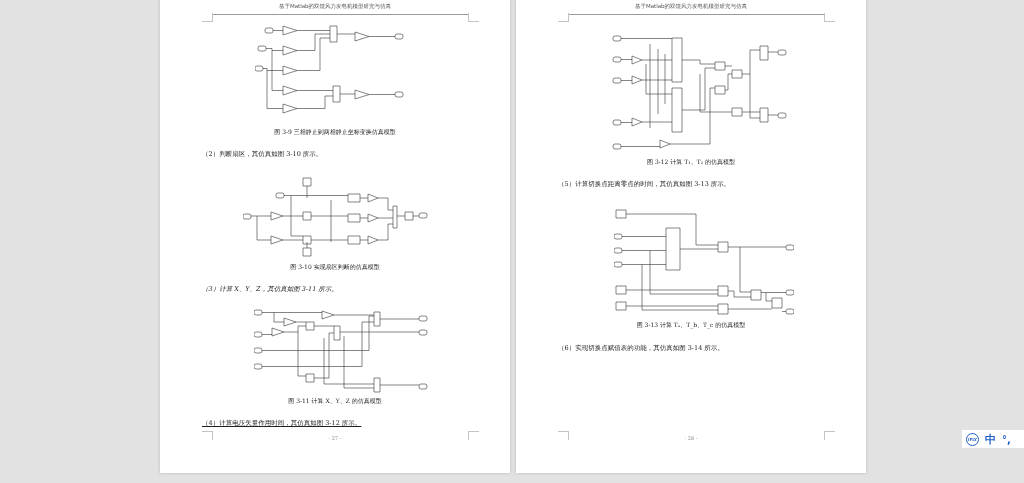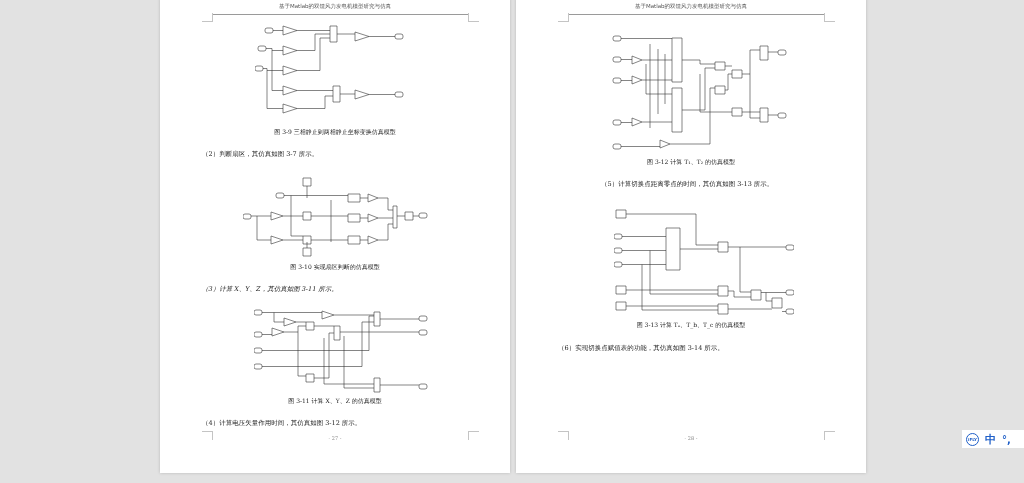--- a/index.html
+++ b/index.html
@@ -80,21 +80,21 @@
       <rect x="75" y="2" width="7" height="16"></rect>
       <rect x="78" y="62" width="7" height="16"></rect>
       <polygon points="100,8 114,12.5 100,17"></polygon>
       <polygon points="100,66 114,70.5 100,75"></polygon>
       <rect x="140" y="10" width="8" height="5" rx="2"></rect>
       <rect x="140" y="68" width="8" height="5" rx="2"></rect>
       <path d="M18,6.5 H28 M42,6.5 H75 M11,24.5 H17 V26.5 H28 M17,26.5 V66.5 H28 M8,44.5 H12 V46.5 H28 M12,46.5 V84.5 H28 M42,26.5 H60 V10 H75 M42,46.5 H65 V14 H75 M82,10 H100 M114,12.5 H140 M42,66.5 H78 M42,84.5 H70 V72 H78 M85,70 H100 M114,70.5 H140"></path>
     </g>
   </svg>
   <div class="caption" style="top:130px;">图 3-9  三相静止到两相静止坐标变换仿真模型</div>
-  <div class="para" style="top:152px;">（2）判断扇区，其仿真如图 3-7 所示。</div>
+  <div class="para" style="top:152px;">（2）判断扇区，其仿真如图 3-10 所示。</div>
 
   <svg class="diagram" style="left:83px;top:178px;" width="190" height="82" viewBox="0 0 190 82">
     <g fill="none" stroke="#333" stroke-width="0.6">
       <rect x="60" y="2" width="8" height="8"></rect>
       <rect x="60" y="72" width="8" height="8"></rect>
       <rect x="33" y="17" width="8" height="5" rx="2"></rect>
       <rect x="0" y="38" width="8" height="5" rx="2"></rect>
       <polygon points="28,36 40,40 28,44"></polygon>
       <polygon points="28,60 40,64 28,68"></polygon>
       <rect x="60" y="36" width="8" height="8"></rect>
@@ -128,21 +128,21 @@
       <rect x="80" y="18" width="6" height="14"></rect>
       <rect x="120" y="4" width="6" height="14"></rect>
       <rect x="120" y="70" width="6" height="14"></rect>
       <rect x="165" y="8" width="8" height="5" rx="2"></rect>
       <rect x="165" y="22" width="8" height="5" rx="2"></rect>
       <rect x="165" y="76" width="8" height="5" rx="2"></rect>
       <path d="M8,4.5 H68 M20,4.5 V14 H30 M8,26.5 H18 M42,14 H52 M30,24 H44 V18 H52 M60,18 H80 M80,7 H120 M86,24 H165 M126,11 H165 M8,42.5 H115 V8 H120 M8,58.5 H108 V14 H120 M44,24 V68 H52 M60,70 H75 V25 H80 M70,30 V76 H120 M90,28 V80 H120 M126,77 H165"></path>
     </g>
   </svg>
   <div class="caption" style="top:399px;">图 3-11  计算 X、Y、Z 的仿真模型</div>
-  <div class="para" style="top:421px;">（4）计算电压矢量作用时间，其仿真如图 3-12 所示。</div>
+  <div class="para" style="top:421px;text-decoration:underline;">（4）计算电压矢量作用时间，其仿真如图 3-12 所示。</div>
   <div class="page-num">- 27 -</div>
 </div>
 
 <div class="page" id="page-right">
   <div class="header-text">基于Matlab的双馈风力发电机模型研究与仿真</div>
   <div class="header-line"></div>
   <div class="crop tl" style="left:42px;top:15px;"></div>
   <div class="crop tr" style="left:308px;top:15px;"></div>
   <div class="crop bl" style="left:42px;top:433px;"></div>
   <div class="crop br" style="left:308px;top:433px;"></div>
@@ -165,21 +165,21 @@
       <rect x="122" y="36" width="10" height="8"></rect>
       <rect x="122" y="74" width="10" height="8"></rect>
       <rect x="150" y="12" width="8" height="14"></rect>
       <rect x="150" y="74" width="8" height="14"></rect>
       <rect x="168" y="16" width="8" height="5" rx="2"></rect>
       <rect x="168" y="79" width="8" height="5" rx="2"></rect>
       <path d="M11,4.5 H62 M11,25.5 H22 M11,46.5 H22 M11,88.5 H22 M11,112.5 H50 M32,26 H62 M32,46 H62 M32,88 H62 M40,10 V94 M48,15 V80 M55,20 V70 M36,30 V60 H62 M72,26 H90 V30 H105 M72,76 H95 V34 H105 M60,110 H100 V54 H105 M115,32 H122 M115,56 H118 V40 H122 M132,40 H140 V16 H150 M132,78 H150 M158,18 H168 M158,81 H168 M90,40 V78 H122 M140,40 V84 H150"></path>
     </g>
   </svg>
   <div class="caption" style="top:160px;">图 3-12  计算 T₁、T₂ 的仿真模型</div>
-  <div class="para" style="top:182px;margin-left:43px;">（5）计算切换点距离零点的时间，其仿真如图 3-13 所示。</div>
+  <div class="para" style="top:182px;">（5）计算切换点距离零点的时间，其仿真如图 3-13 所示。</div>
 
   <svg class="diagram" style="left:98px;top:210px;" width="180" height="110" viewBox="0 0 180 110">
     <g fill="none" stroke="#333" stroke-width="0.6">
       <rect x="2" y="2" width="10" height="8"></rect>
       <rect x="0" y="26" width="8" height="5" rx="2"></rect>
       <rect x="0" y="40" width="8" height="5" rx="2"></rect>
       <rect x="0" y="54" width="8" height="5" rx="2"></rect>
       <rect x="2" y="78" width="10" height="8"></rect>
       <rect x="2" y="94" width="10" height="8"></rect>
       <rect x="52" y="20" width="14" height="42"></rect>

